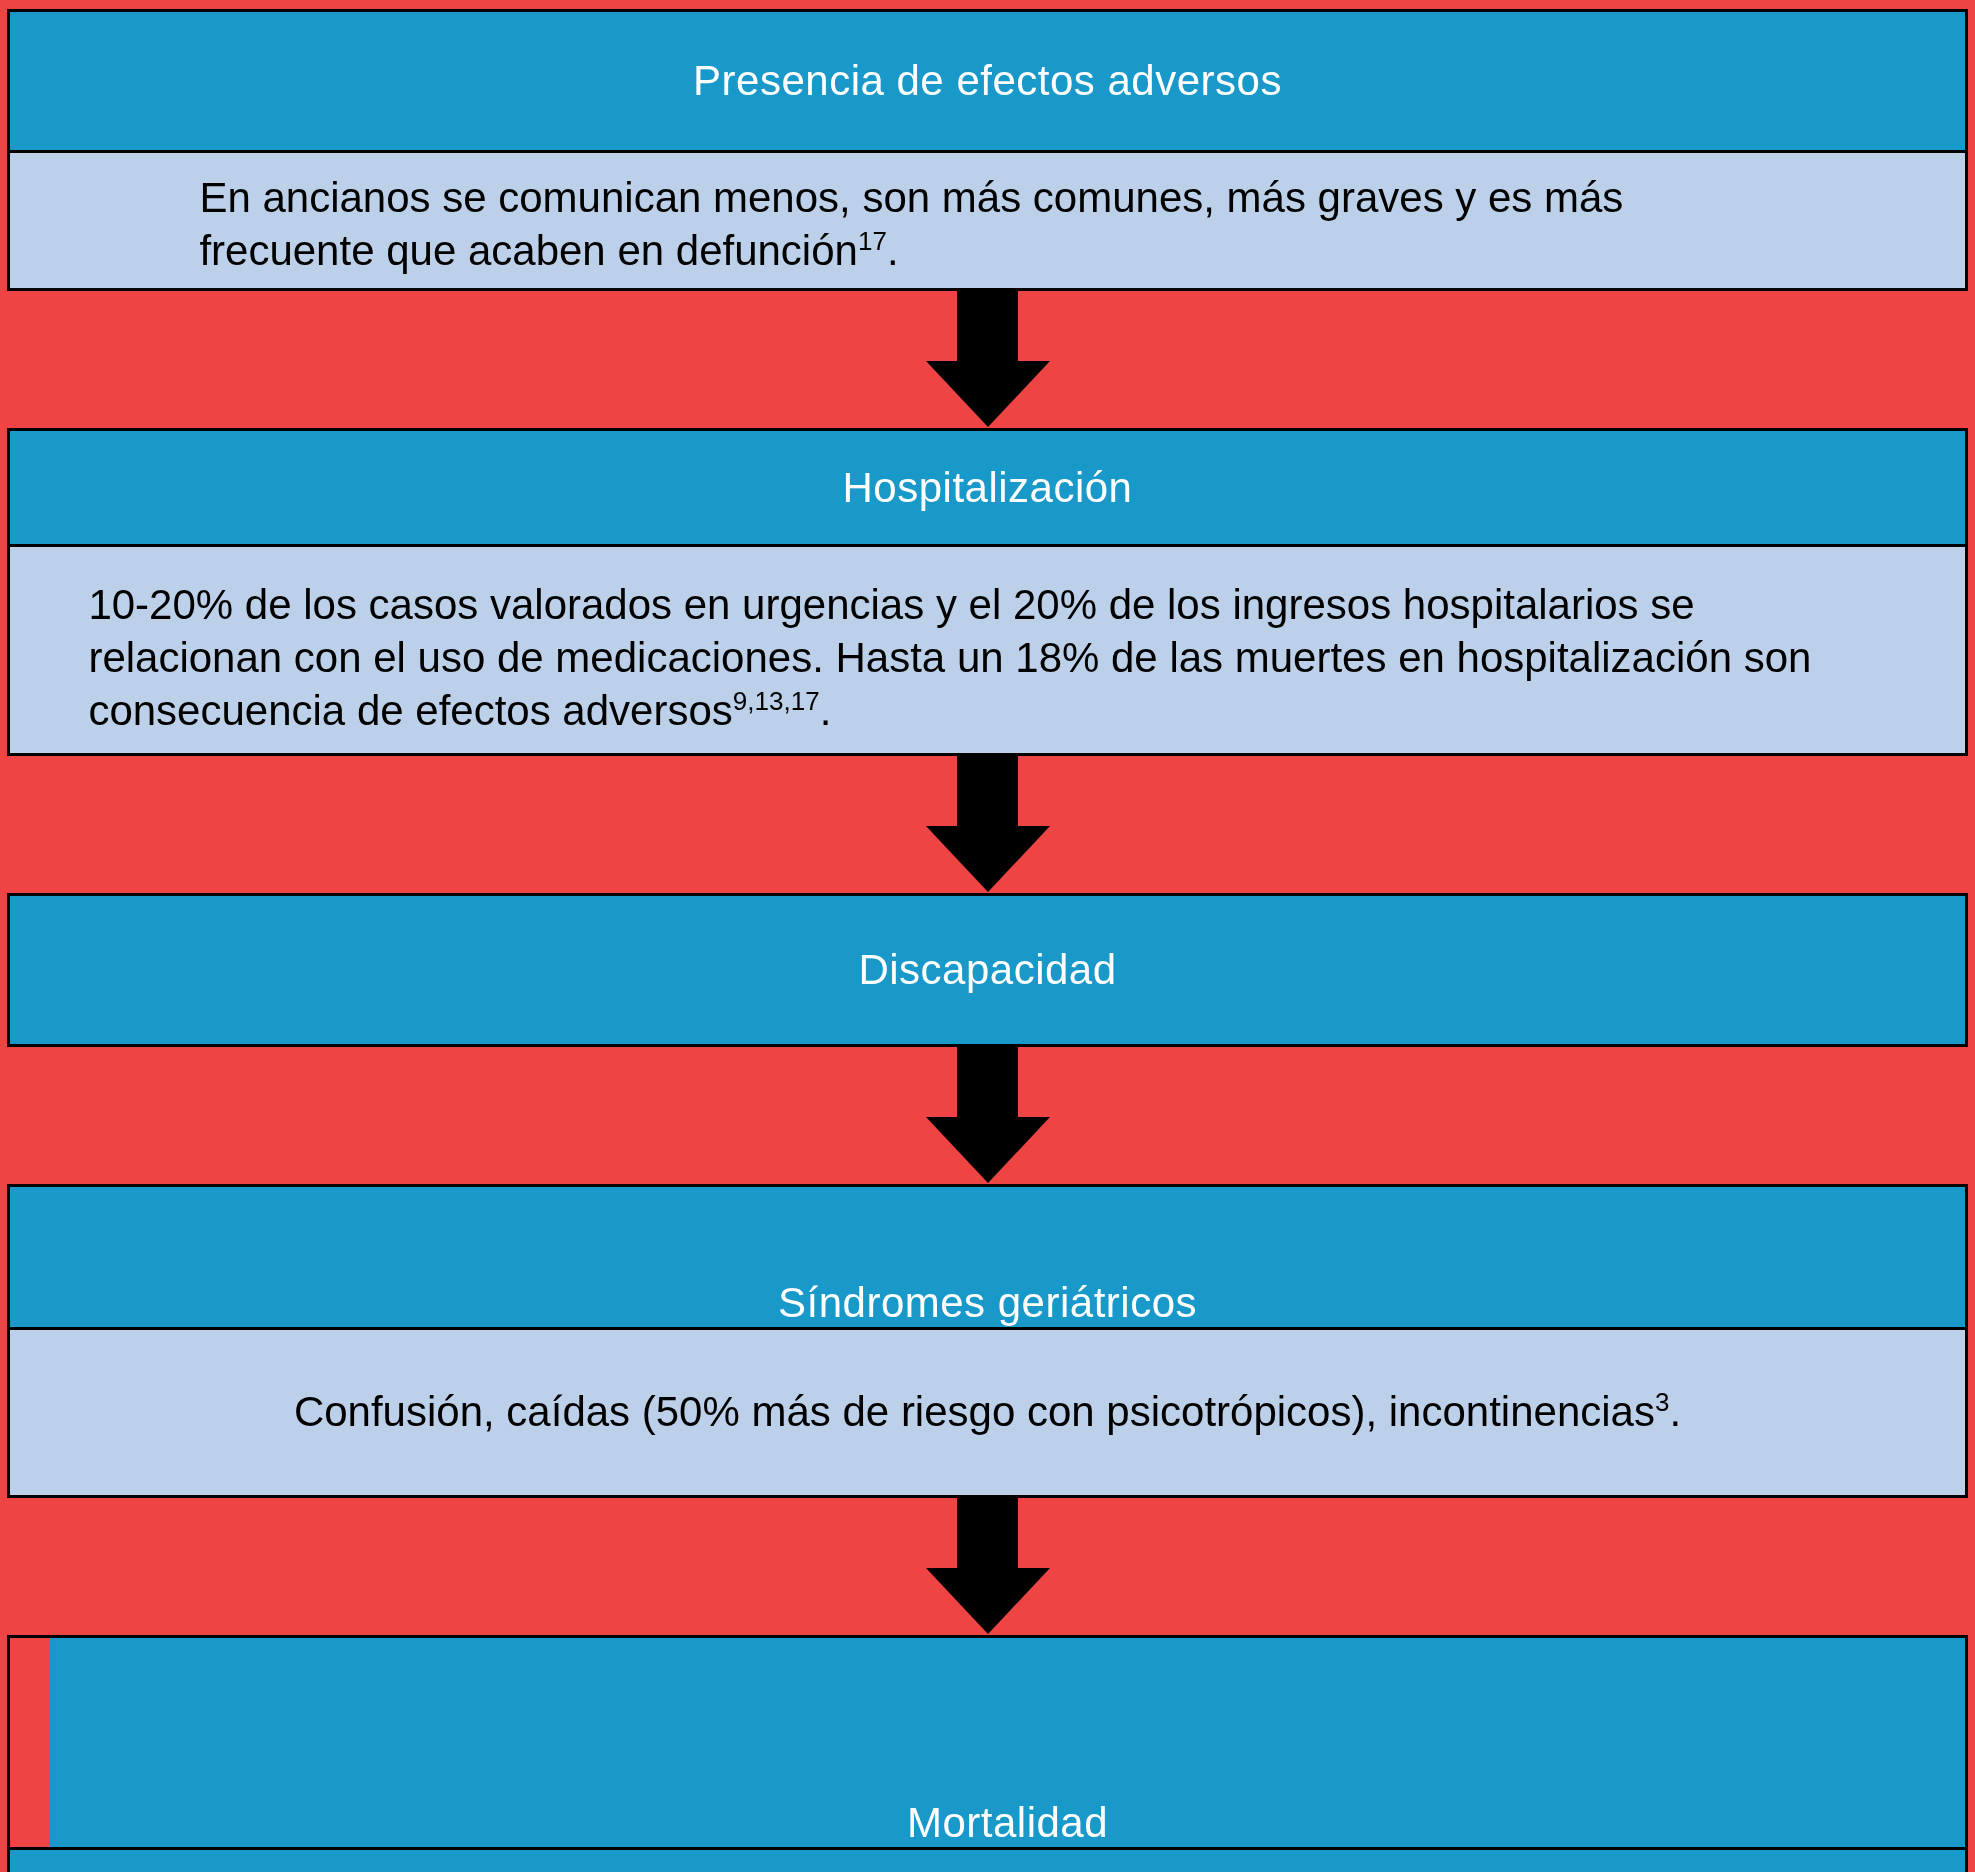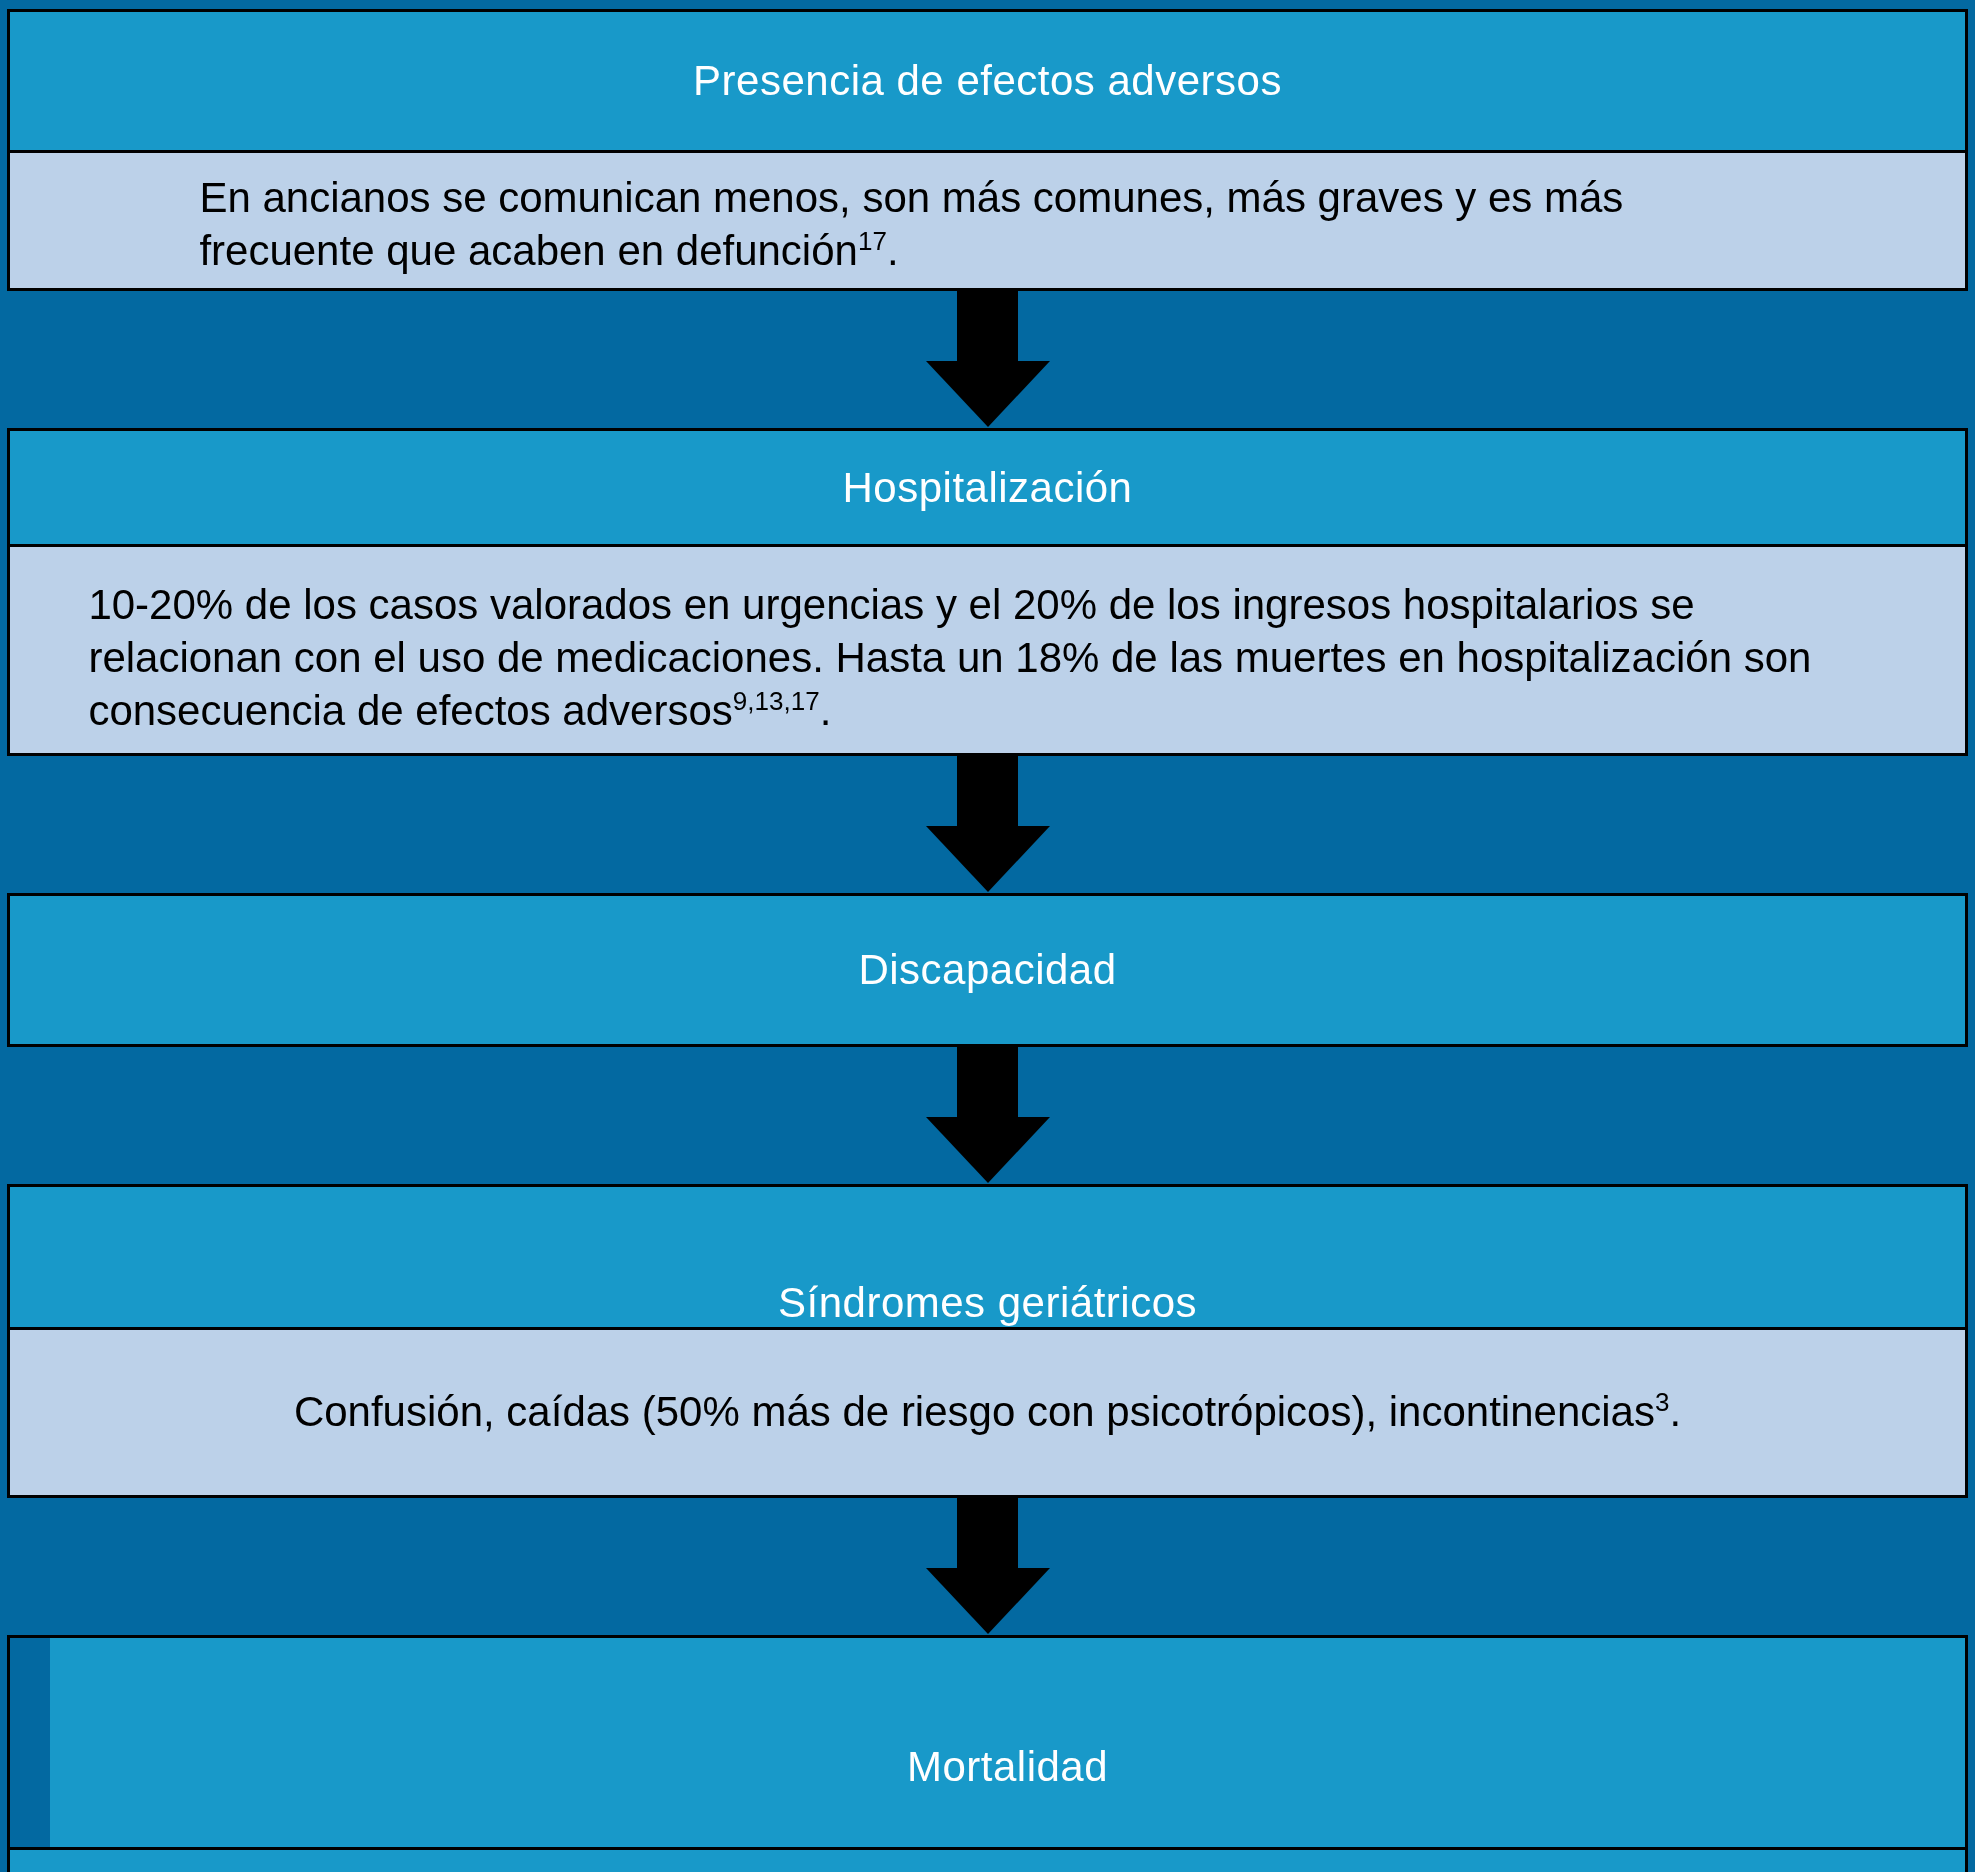--- a/index.html
+++ b/index.html
@@ -5,21 +5,21 @@
   * { margin: 0; padding: 0; box-sizing: border-box; }
   html, body { background: #ffffff; }
   body {
     font-family: "Liberation Sans", "DejaVu Sans", sans-serif;
     color: #000;
   }
   .diagram {
     position: relative;
     width: 1975px;
     height: 1873px;
-    background: #0369a1;
+    background: #ef4444;
     padding: 9.2px 7.4px 0 7.4px;
     overflow: hidden;
   }
   .node {
     border: 3.7px solid #000000;
     width: 100%;
   }
   .node-header {
     background: #1899C9;
     color: #ffffff;
@@ -44,21 +44,21 @@
     line-height: 0;
   }
   
   .n1 .node-header { height: 138px; }
   .n1 .node-body   { height: 138px; padding: 8px 231px 0 189px; }
   .n2 .node-header { height: 113px; }
   .n2 .node-body   { height: 209px; padding: 16px 111px 0 78px; }
   .n3 .node-header { height: 148px; }
   .n4 .node-header { height: 140px; align-items: flex-end; }
   .n4 .node-body   { height: 168px; padding: 0 55px; justify-content: center; text-align: center; }
-  .n5 .node-header { height: 209px; align-items: center; padding-top: 48px; margin-left: 40px; }
+  .n5 .node-header { height: 209px; align-items: flex-end; padding-top: 48px; margin-left: 40px; }
   .bottom-strip {
     width: 100%;
     height: 30px;
     background: #1899C9;
     border-left: 3.7px solid #000000;
     border-right: 3.7px solid #000000;
   }
   
   .arrow {
     height: 137px;

